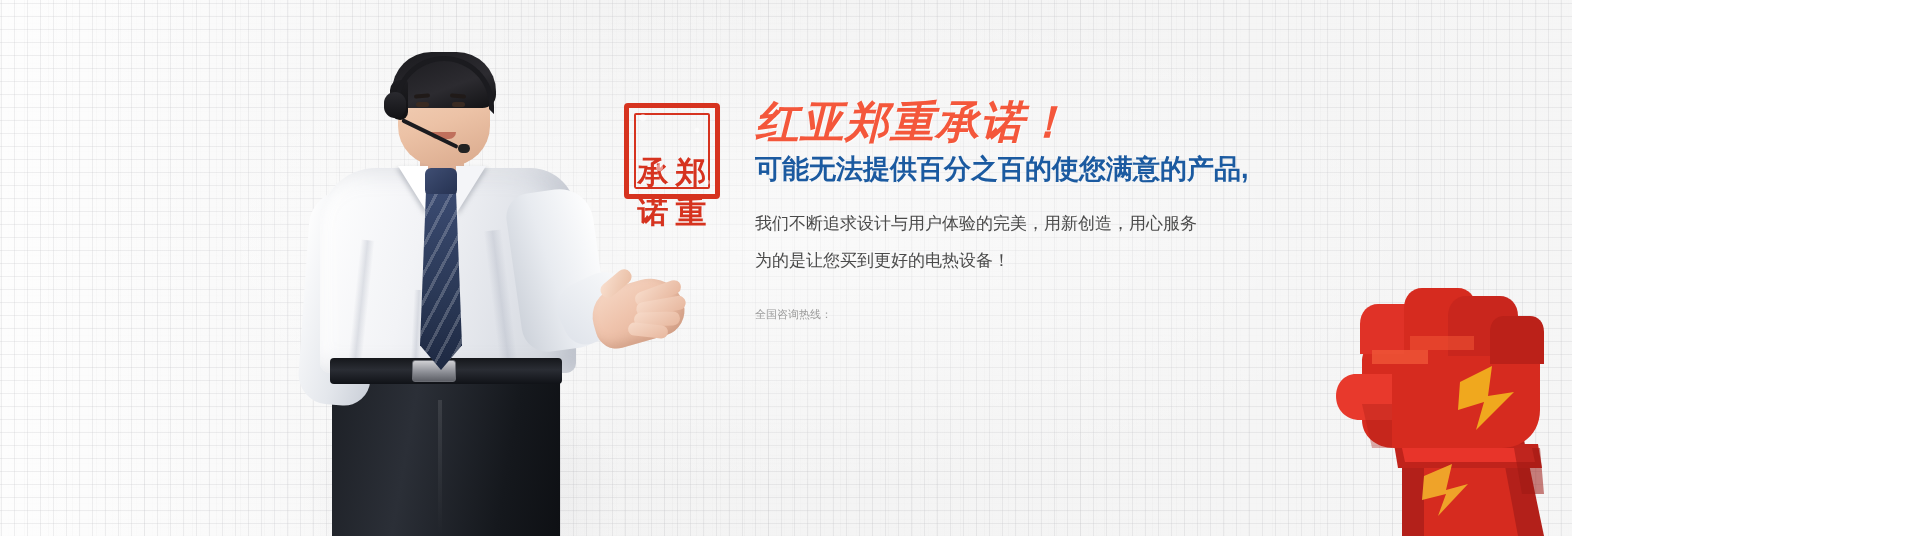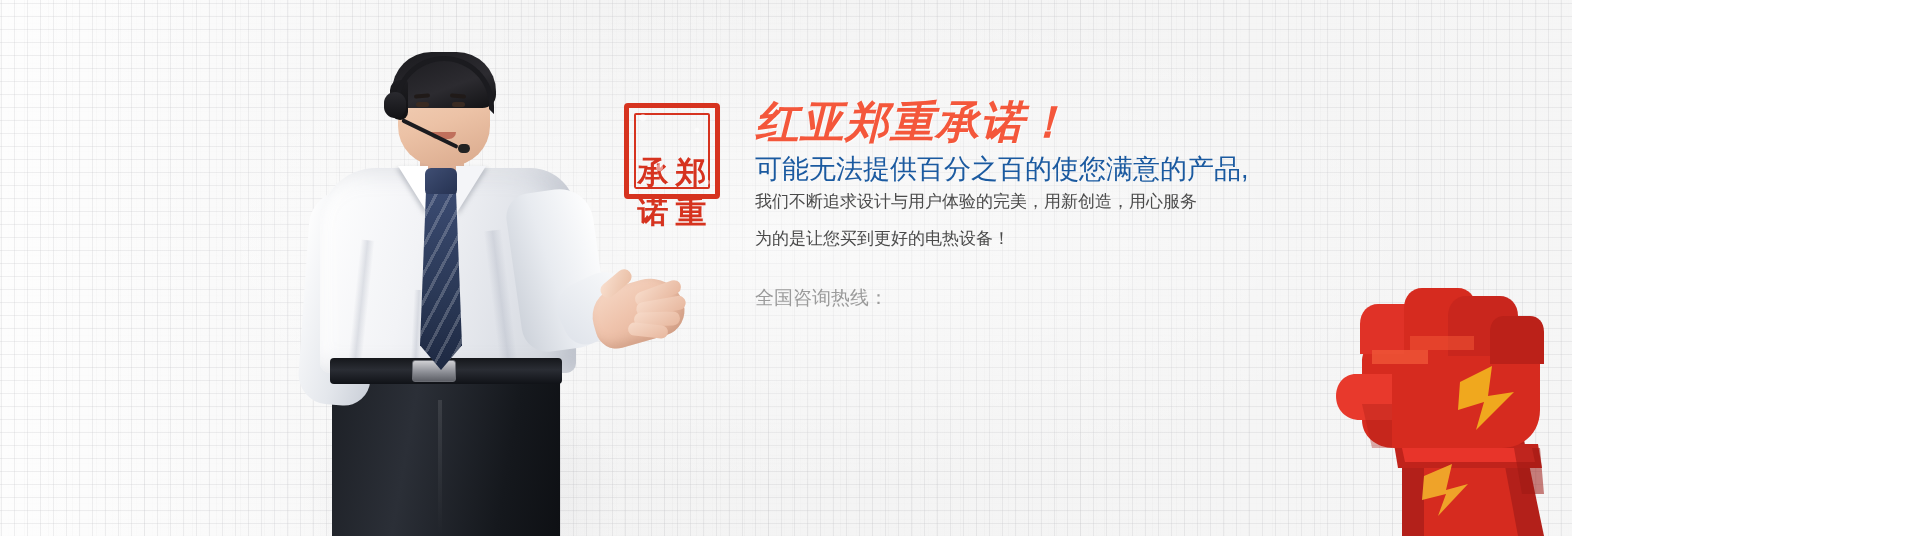--- a/index.html
+++ b/index.html
@@ -306,34 +306,35 @@
     font-style:italic;
     color:#f4573b;
     letter-spacing:1px;
     line-height:1.08;
     white-space:nowrap;
     text-shadow:1px 1px 0 rgba(255,255,255,0.6);
   }
   .sub {
     margin-top:6px;
     font-size:27px;
-    font-weight:normal;
+    font-weight:bold;
     color:#1b5aa0;
     line-height:1.30;
     white-space:nowrap;
   }
   .body-copy {
+    margin-top:22px;
     font-size:17px;
     color:#4a4a4a;
     line-height:1.72;
     white-space:nowrap;
   }
   .hotline {
     margin-top:32px;
-    font-size:19px;
+    font-size:11px;
     color:#9b9b9b;
     white-space:nowrap;
   }
 
   
   .fist { position:absolute; right:0px; top:244px; width:320px; height:292px; }
 </style>
 </head>
 <body>
 

